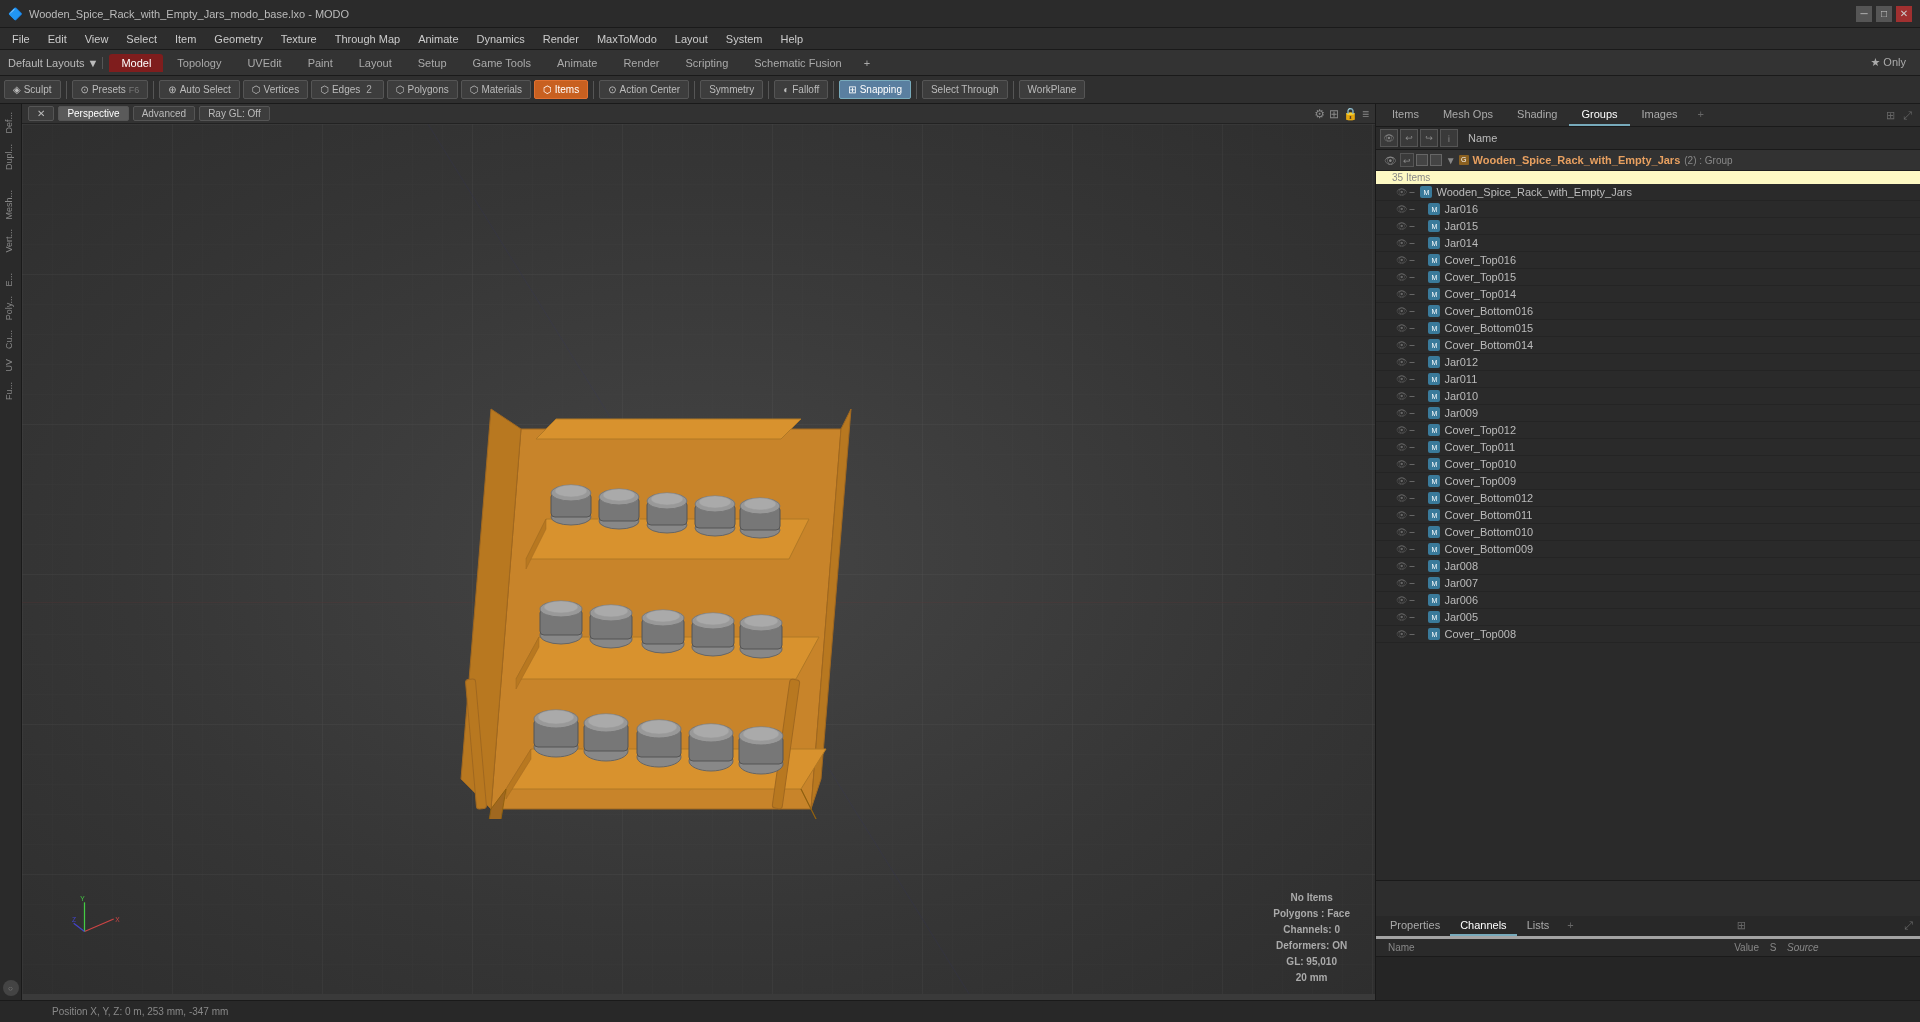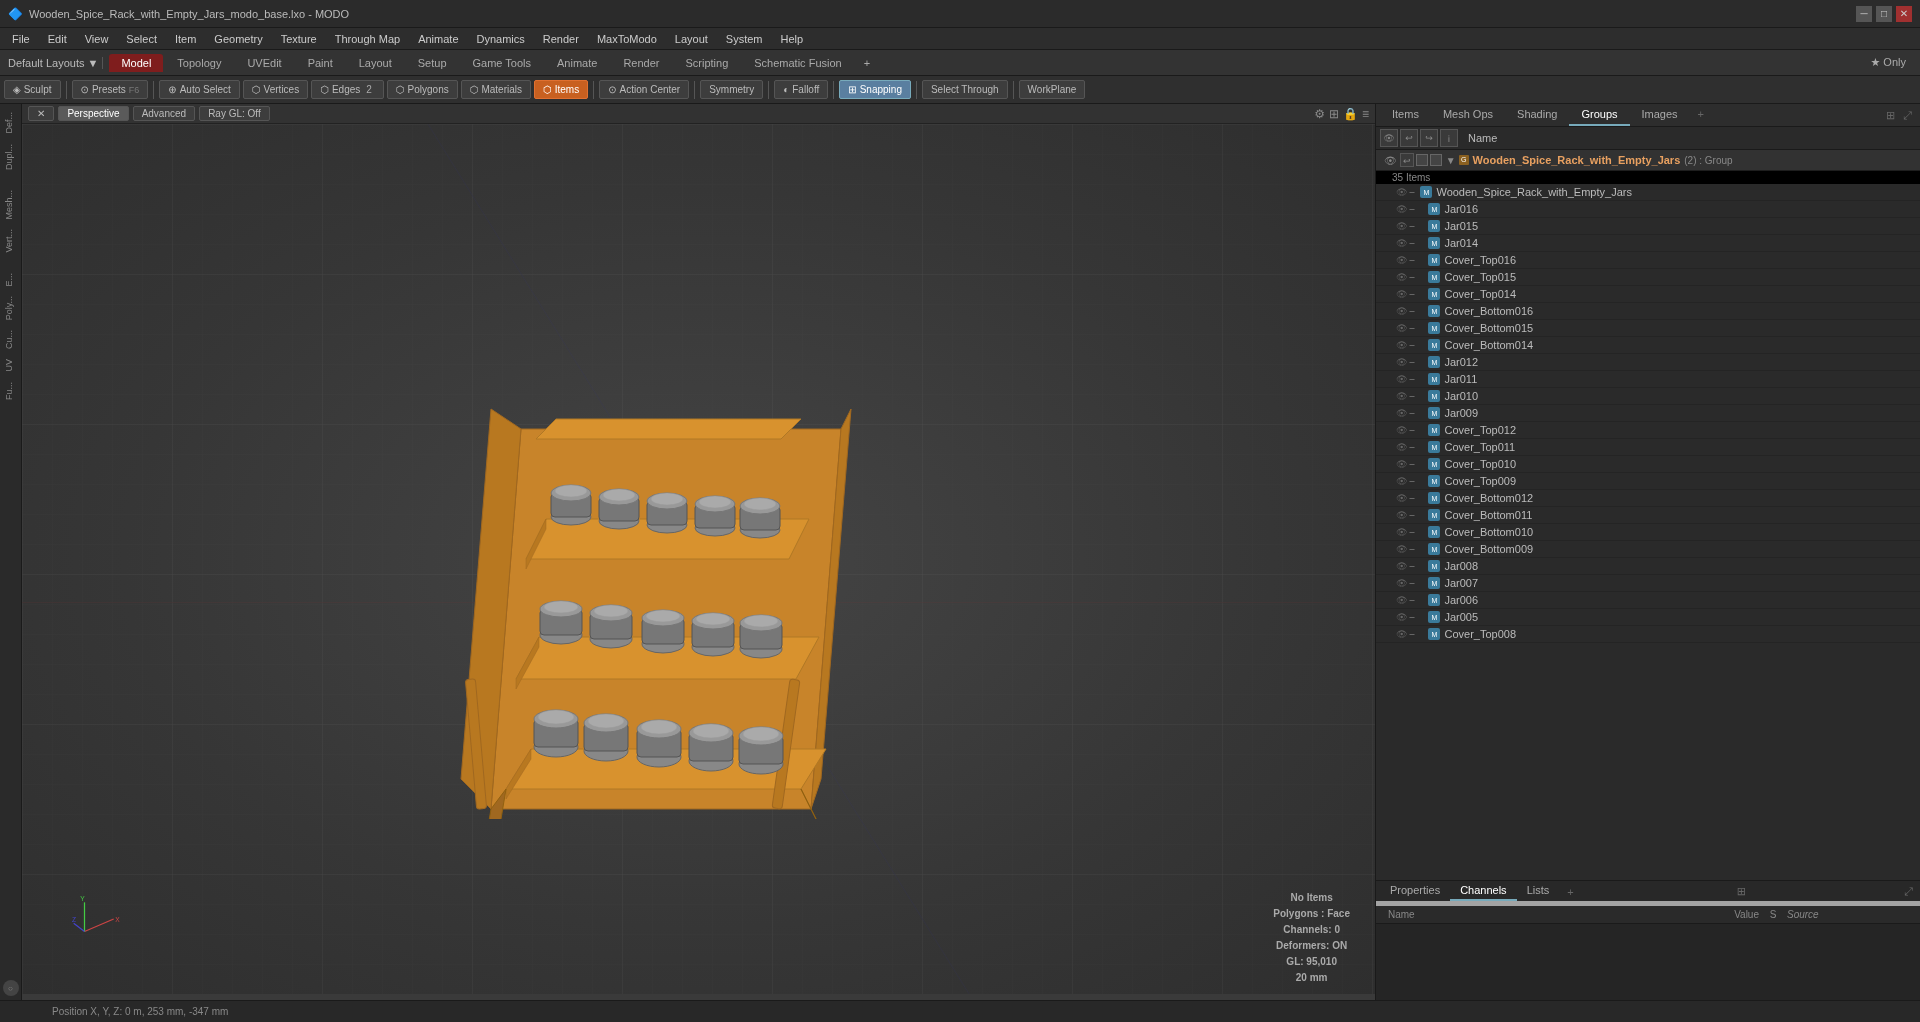--- a/index.html
+++ b/index.html
@@ -316,21 +316,21 @@
     .tree-group-label {
       font-size: 10px;
       color: #888;
       margin-left: 4px;
     }
 
     .tree-count-row {
       padding: 1px 16px;
       font-size: 10px;
       color: #888;
-      background: #000000;
+      background: #fef9c3;
     }
 
     .tree-item {
       display: flex;
       align-items: center;
       padding: 2px 8px 2px 20px;
       cursor: pointer;
       border-bottom: 1px solid #242424;
     }
     .tree-item-name {
@@ -342,23 +342,24 @@
     #bottom-panel {
       height: 120px;
       background: #2d2d2d;
       border-top: 1px solid #1a1a1a;
       display: flex;
       flex-direction: column;
     }
     #bottom-panel-tabs {
       display: flex;
       background: #282828;
-      border-bottom: 5px solid #a3a3a3;
+      border-bottom: 3px solid #a3a3a3;
       padding: 0 4px;
-      align-items: flex-end;
+      align-items: flex-start;
+      margin-top: 35px;
     }
     .bpanel-tab {
       padding: 3px 10px;
       color: #aaa;
       font-size: 11px;
       cursor: pointer;
       border-bottom: 2px solid transparent;
     }
     .bpanel-tab.active {
       color: #fff;

